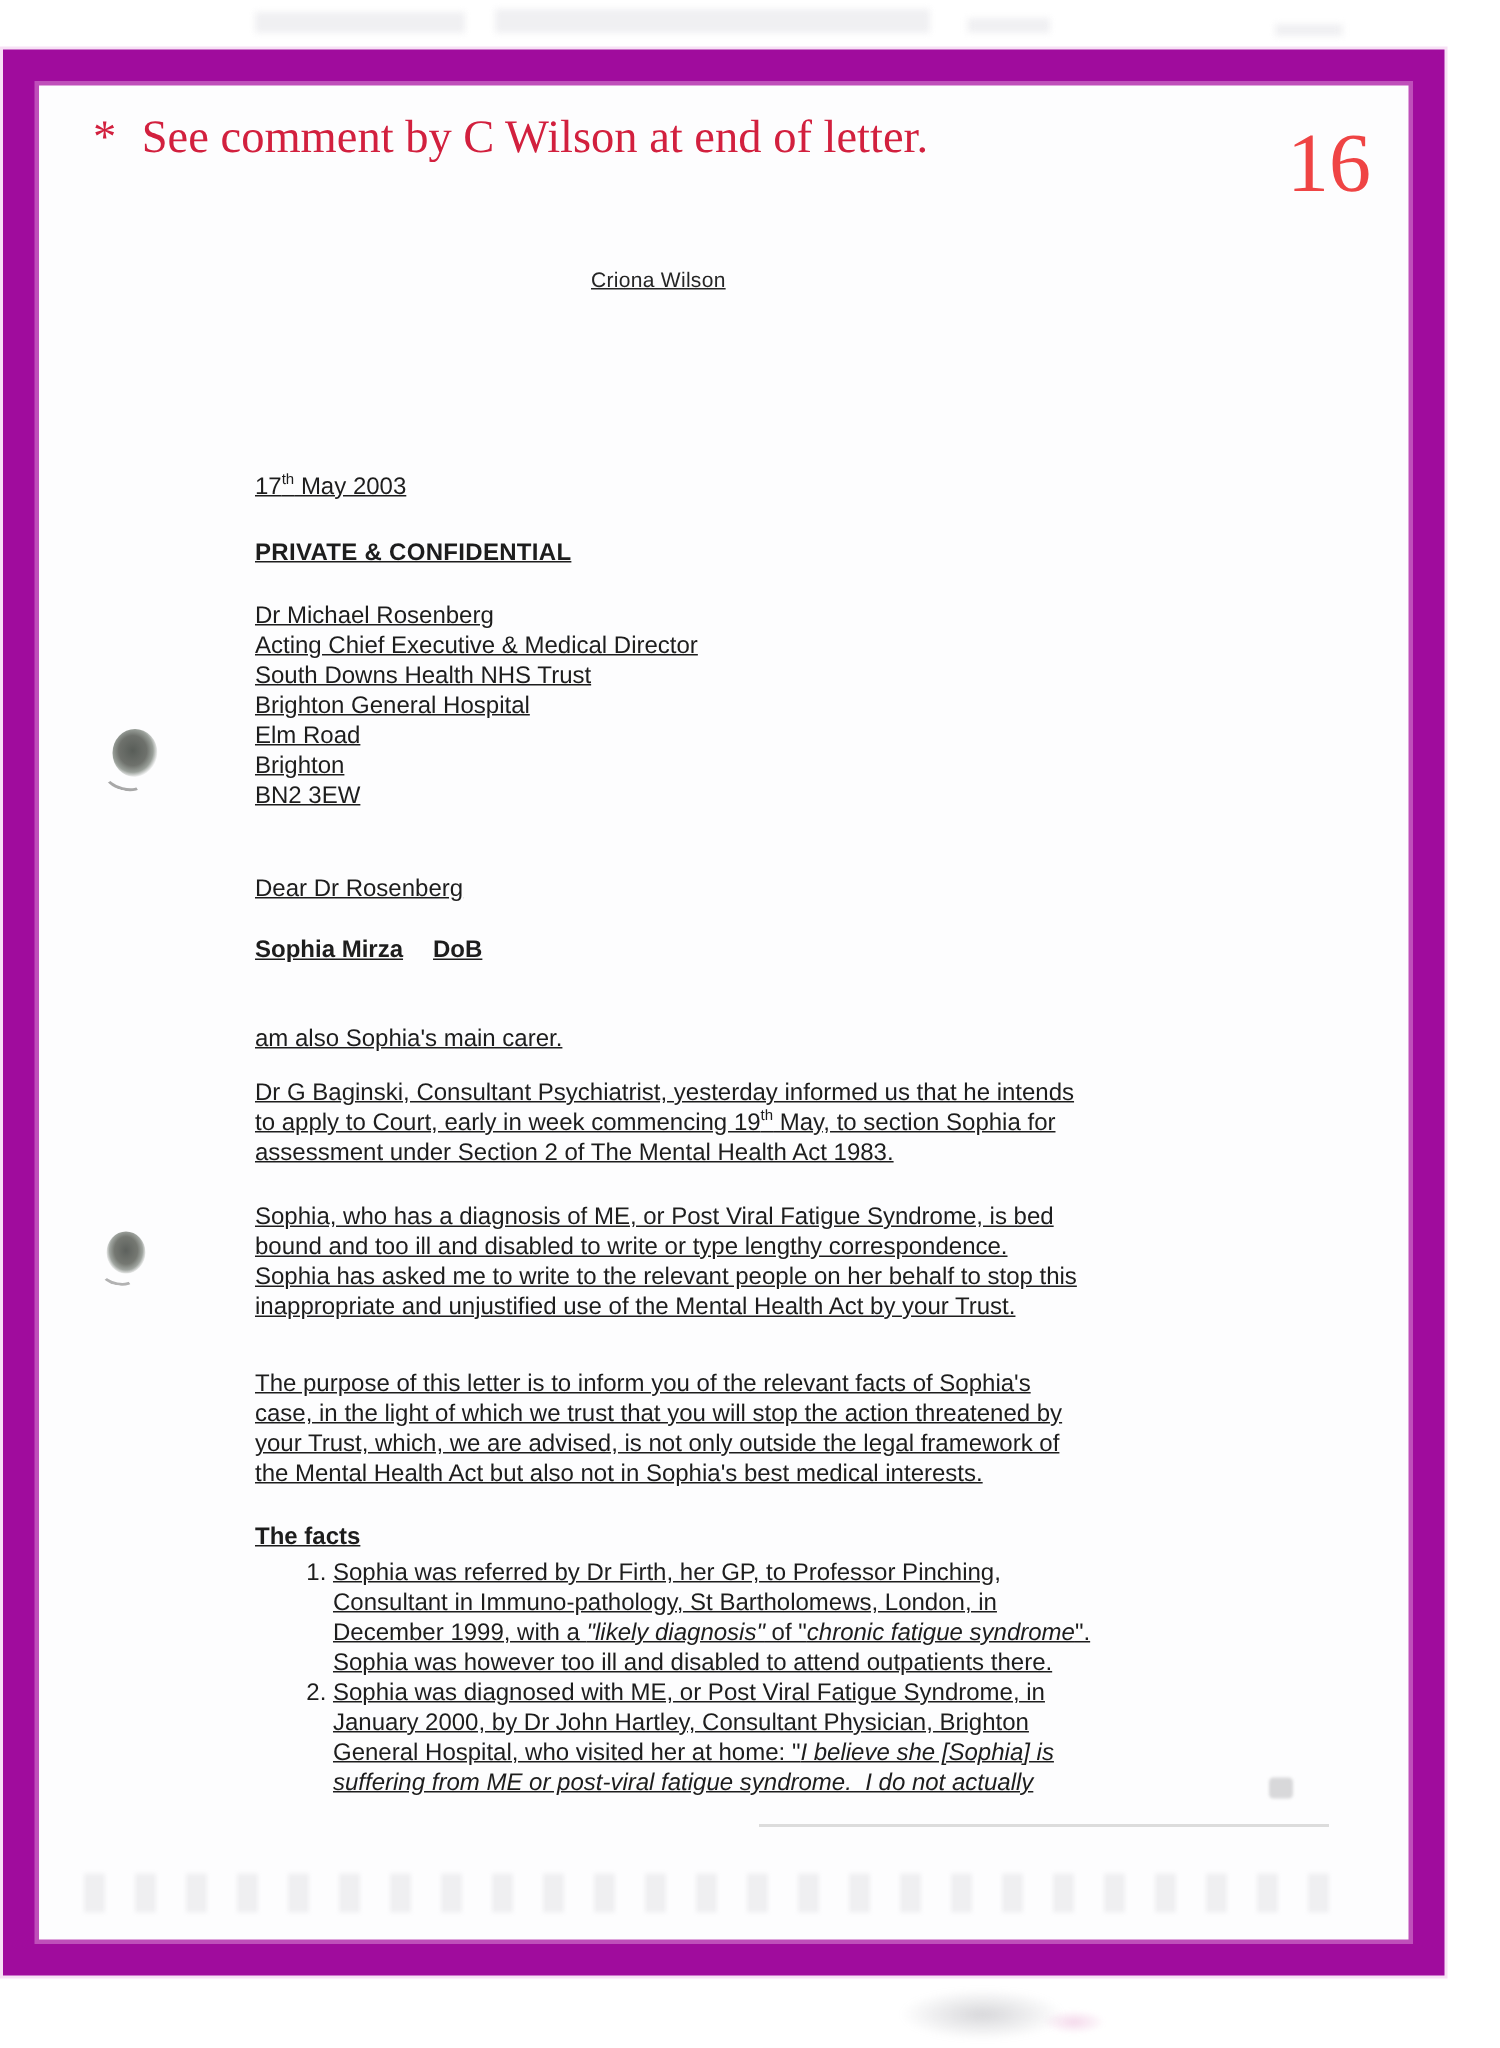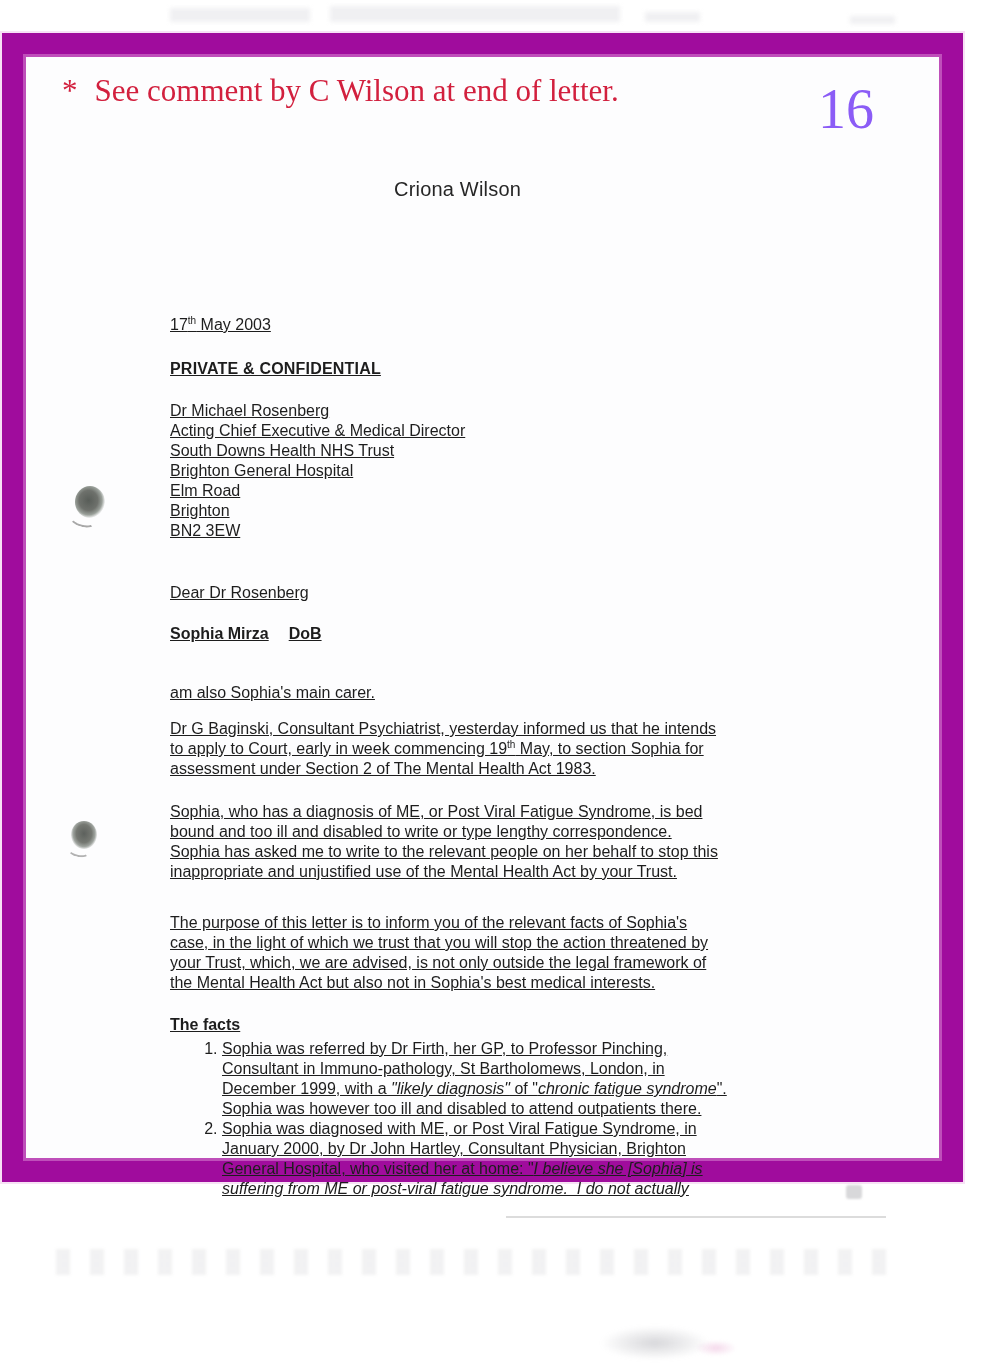--- a/index.html
+++ b/index.html
@@ -12,44 +12,44 @@
   .page{position:absolute;inset:0;}
   
   .art{position:absolute;background:#ebebee;filter:blur(2px);opacity:.75;}
   .art.a1{left:170px;top:8px;width:140px;height:14px;}
   .art.a2{left:330px;top:6px;width:290px;height:16px;}
   .art.a3{left:645px;top:12px;width:55px;height:10px;}
   .art.a4{left:850px;top:16px;width:45px;height:8px;}
 
   
   .frame{
-    position:absolute;left:2px;top:33px;width:961px;height:1149px;
+    position:absolute;left:2px;top:33px;width:961px;height:1284px;
     box-sizing:border-box;padding:24px;background:#A00C9D;
     box-shadow:0 0 0 2px rgba(240,200,236,.55);
   }
   .sheet{
     position:relative;width:100%;height:100%;background:#fdfdfe;
     box-shadow:0 0 0 3px rgba(222,146,215,.5);
   }
 
   
   .note{
     position:absolute;left:36px;top:16px;
     font-family:"Liberation Serif","DejaVu Serif",serif;
     font-size:31px;color:#D2203E;white-space:nowrap;
   }
   .note .marker{margin-right:17px;}
   .page-number{
-    position:absolute;left:792px;top:24px;
+    position:absolute;left:832px;top:24px;
     font-family:"Liberation Serif","DejaVu Serif",serif;
-    font-size:56px;line-height:1;color:#8b5cf6;
+    font-size:56px;line-height:1;color:#ef4444;
   }
   .header-name{
     position:absolute;left:368px;top:121px;
-    font-size:20px;color:#262626;letter-spacing:.2px;
+    font-size:14px;color:#262626;letter-spacing:.2px;text-decoration:underline;
   }
 
   
   .letter-body{
     position:absolute;left:144px;top:258px;width:690px;
     font-size:16px;line-height:20px;text-decoration:underline;
   }
   .letter-body .rich span,.letter-body .rich em{white-space:pre-wrap;}
   sup{font-size:10px;vertical-align:super;line-height:0;}
   .confidential{margin-top:24px;font-weight:bold;letter-spacing:.2px;}

